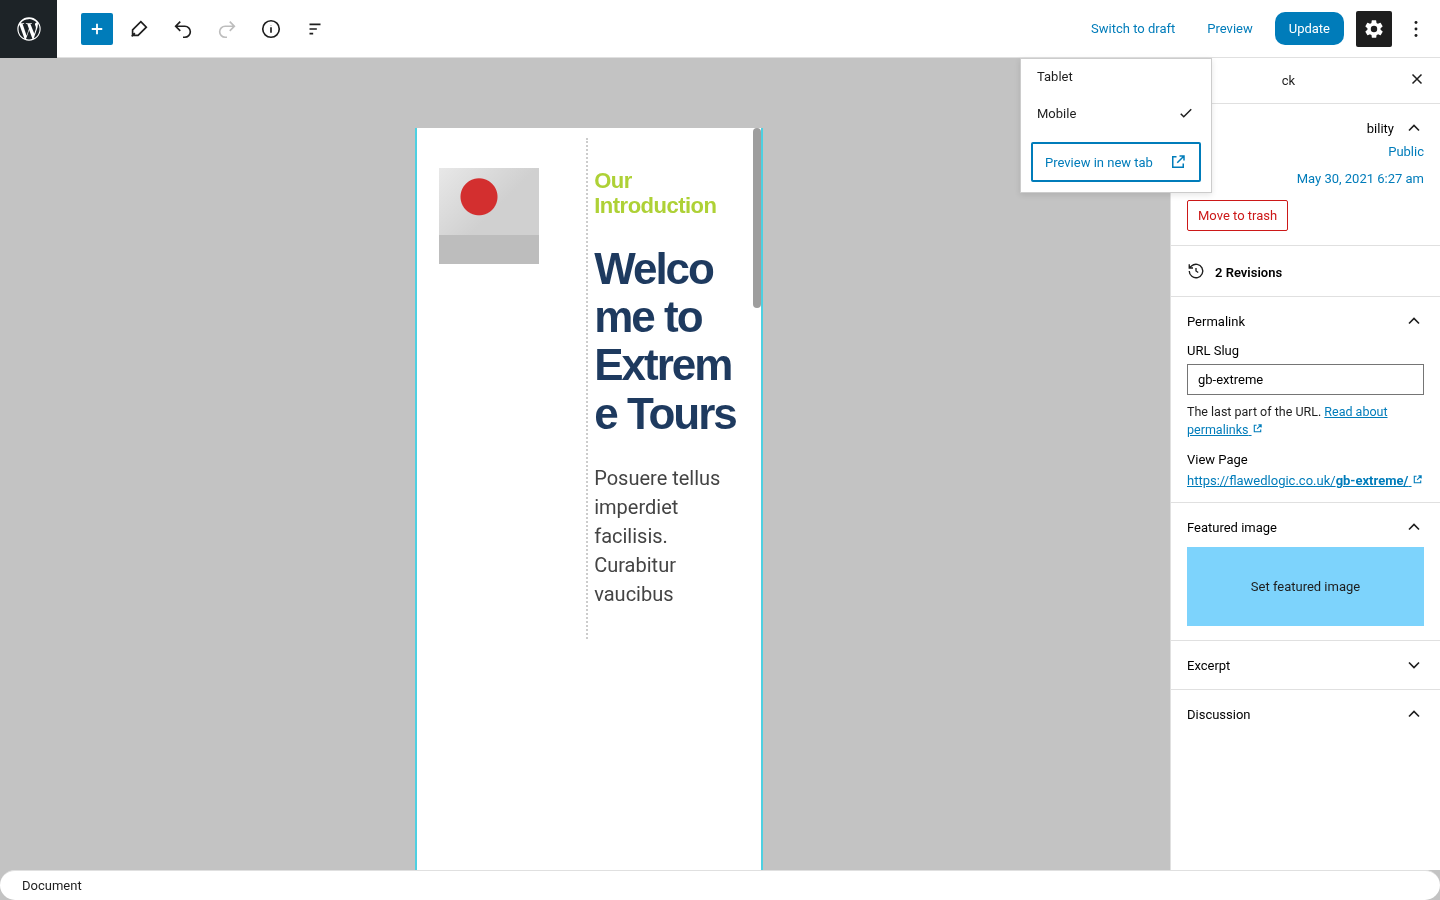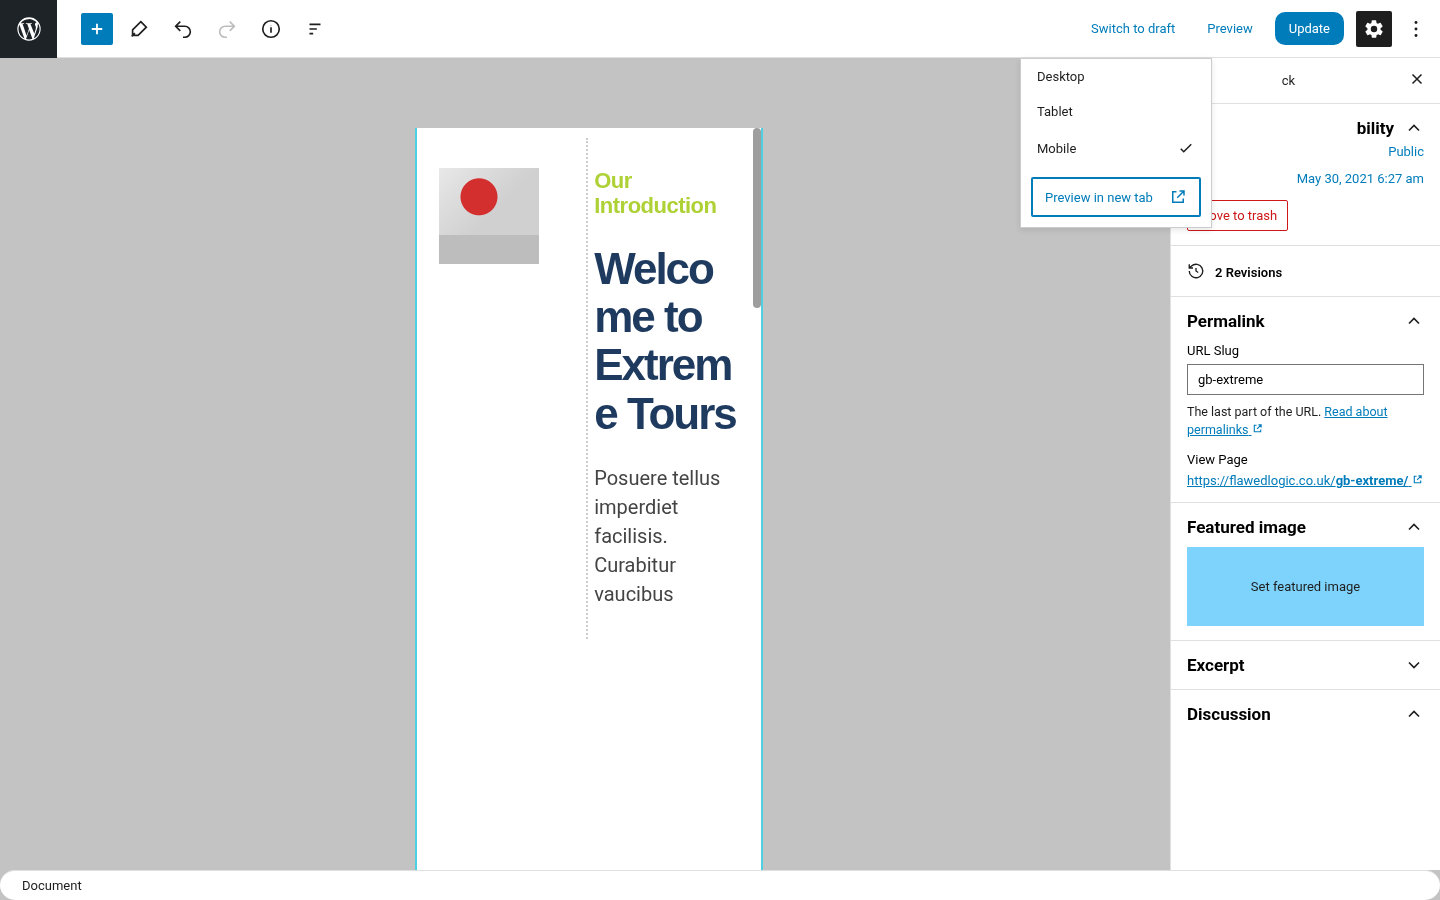--- a/index.html
+++ b/index.html
@@ -43,21 +43,21 @@
 .bodytext { color: #444; font-size: 20px; line-height: 1.45; word-break: break-word; }
 
 
 .sidebar { position: absolute; top: 58px; right: 0; width: 270px; bottom: 30px; background: #fff; border-left: 1px solid #e0e0e0; overflow: hidden; }
 .sidebar-scroll-track { position: absolute; left: -10px; top: 0; width: 10px; bottom: 0; background: #e0e0e0; }
 .sidebar-scroll-thumb { position: absolute; left: 0; top: 0; width: 100%; height: 640px; background: #757575; border-radius: 5px; }
 .sb-tabs { display: flex; align-items: center; border-bottom: 1px solid #e0e0e0; padding: 0 6px; height: 46px; }
 .sb-tab { font-size: 13px; padding: 12px 14px; color: #1e1e1e; }
 .sb-close { margin-left: auto; padding: 8px; }
 .sb-panel { border-bottom: 1px solid #e0e0e0; padding: 14px 16px; }
-.sb-panel-head { display: flex; align-items: center; justify-content: space-between; font-size: 17px; font-weight: 700; }
+.sb-panel-head { display: flex; align-items: center; justify-content: space-between; font-size: 13px; font-weight: 400; }
 .sb-row { display: flex; justify-content: space-between; font-size: 13px; padding: 6px 0; }
 .sb-row .value-link { color: #007cba; }
 .trash-btn { border: 1px solid #cc1818; color: #cc1818; font-size: 13px; padding: 7px 10px; border-radius: 2px; display: inline-block; margin-top: 8px; }
 .revisions { display: flex; align-items: flex-end; gap: 10px; font-size: 13px; font-weight: 600; padding: 16px; border-bottom: 1px solid #e0e0e0; }
 .sb-input { width: 100%; border: 1px solid #757575; padding: 7px 10px; font-size: 13px; margin-top: 6px; }
 .sb-helper { font-size: 12.5px; color: #1e1e1e; margin-top: 8px; line-height: 1.4; }
 .sb-helper a { color: #007cba; text-decoration: underline; }
 .url-link { color: #007cba; text-decoration: underline; font-size: 13px; word-break: break-all; display: block; margin-top: 6px; }
 .feat-img-box { background: #7dd3fc; color: #1e1e1e; font-size: 13px; text-align: center; padding: 32px 0; margin-top: 10px; }
 
@@ -124,23 +124,20 @@
           <circle cx="12" cy="5" r="1.6"></circle>
           <circle cx="12" cy="12" r="1.6"></circle>
           <circle cx="12" cy="19" r="1.6"></circle>
         </svg>
     </div>
   </div>
 </div>
 
 <div class="preview-dropdown">
   <div class="preview-item">
-      <span>Desktop</span>
-    </div>
-  <div class="preview-item">
       <span>Tablet</span>
     </div>
   <div class="preview-item">
     <span>Mobile</span>
     <svg class="icon18" viewBox="0 0 24 24" fill="none" stroke="#1e1e1e" stroke-width="2">
         <path d="M5 13l4 4L19 7"></path>
       </svg>
   </div>
   <div class="preview-newtab">
     <span>Preview in new tab</span>

